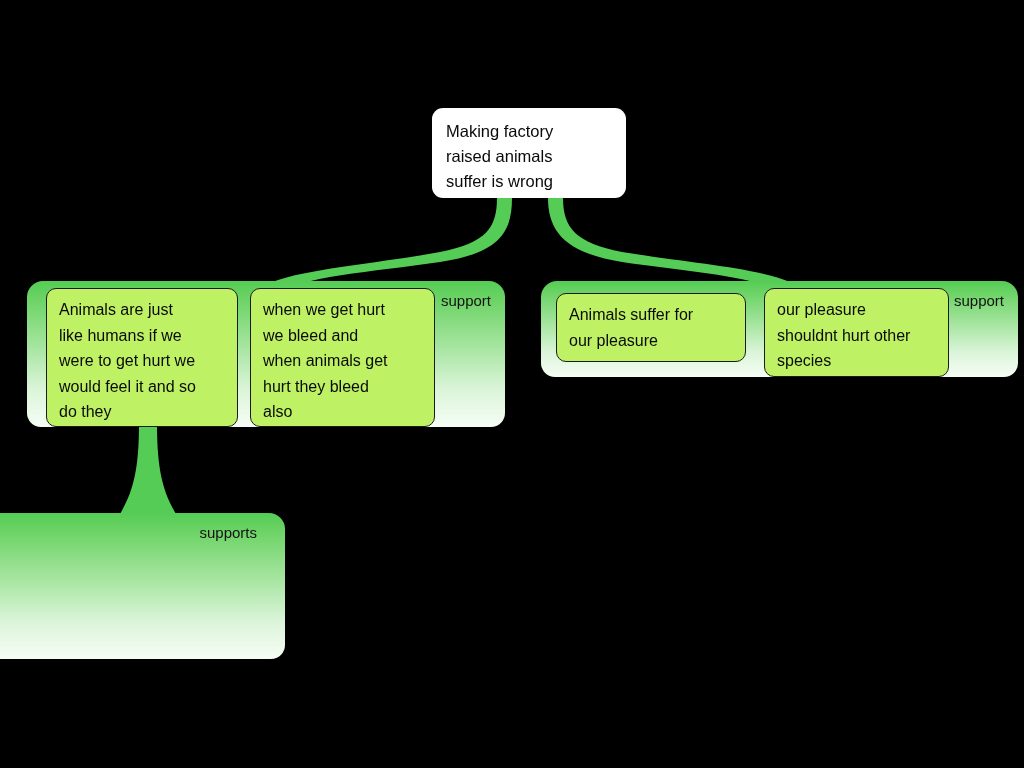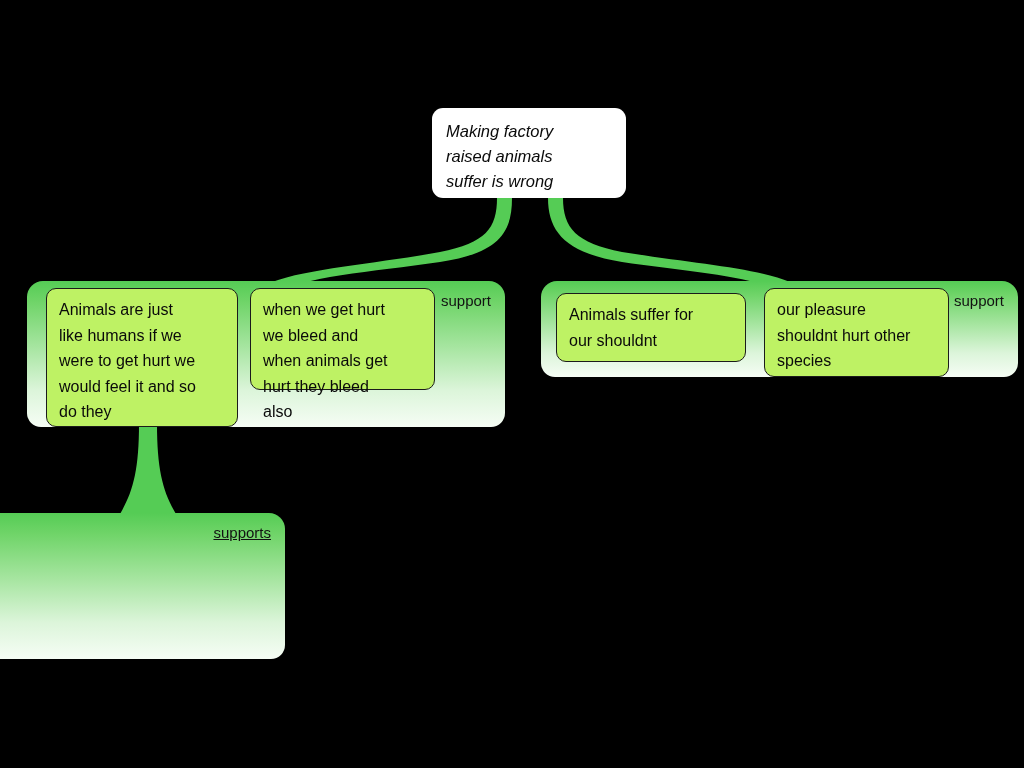--- a/index.html
+++ b/index.html
@@ -38,21 +38,20 @@
     background: #ffffff;
     border-radius: 11px;
     z-index: 3;
     padding: 11px 14px 0 14px;
   }
   .root-box .claim-text {
     font-size: 16.5px;
     line-height: 25px;
     color: #0a0a0a;
     white-space: pre-line;
-    font-style: italic;
   }
 
   
   .group-panel {
     position: absolute;
     z-index: 2;
     background: linear-gradient(to bottom, #55cc55 0%, #6fd468 14%, #a6e5a0 45%, #dcf5da 75%, #f6fdf5 100%);
   }
   .group-panel .group-label {
     position: absolute;
@@ -77,40 +76,40 @@
     border-radius: 16px 16px 14px 14px;
   }
   #group-support-right .group-label { right: 14px; top: 12px; }
 
   
   #group-supports-bottom {
     left: -18px; top: 513px;
     width: 303px; height: 146px;
     border-radius: 16px 16px 14px 14px;
   }
-  #group-supports-bottom .group-label { right: 14px; top: 12px; text-decoration: underline; }
+  #group-supports-bottom .group-label { right: 28px; top: 12px; }
 
   
   .card {
     position: absolute;
     background: #bef264;
     border: 1.6px solid #1b1b1b;
     border-radius: 10px;
     z-index: 4;
     padding: 8px 12px 0 12px;
   }
   .card .card-text {
     font-size: 16px;
     line-height: 25.5px;
     color: #0a0a0a;
     white-space: pre-line;
   }
 
   #card-animals-like-humans { left: 46px;  top: 288px; width: 192px; height: 139px; }
-  #card-we-bleed           { left: 250px; top: 288px; width: 185px; height: 102px; }
+  #card-we-bleed           { left: 250px; top: 288px; width: 185px; height: 139px; }
   #card-animals-suffer     { left: 556px; top: 293px; width: 190px; height: 69px;  }
   #card-our-pleasure       { left: 764px; top: 288px; width: 185px; height: 89px;  }
   #card-even-when-we-cry   { left: 16px;  top: 521px; width: 192px; height: 139px; }
 </style>
 </head>
 <body>
 
 <div id="canvas">
 
   <svg id="connectors" viewBox="0 0 1024 768" width="1024" height="768">
@@ -160,21 +159,21 @@
 hurt they bleed
 also</div>
   </div>
 
   <div class="group-panel" id="group-support-right">
     <div class="group-label">support</div>
   </div>
 
   <div class="card" id="card-animals-suffer">
     <div class="card-text">Animals suffer for
-our shouldnt</div>
+our pleasure</div>
   </div>
 
   <div class="card" id="card-our-pleasure">
     <div class="card-text">our pleasure
 shouldnt hurt other
 species</div>
   </div>
 
   <div class="group-panel" id="group-supports-bottom">
     <div class="group-label">supports</div>

